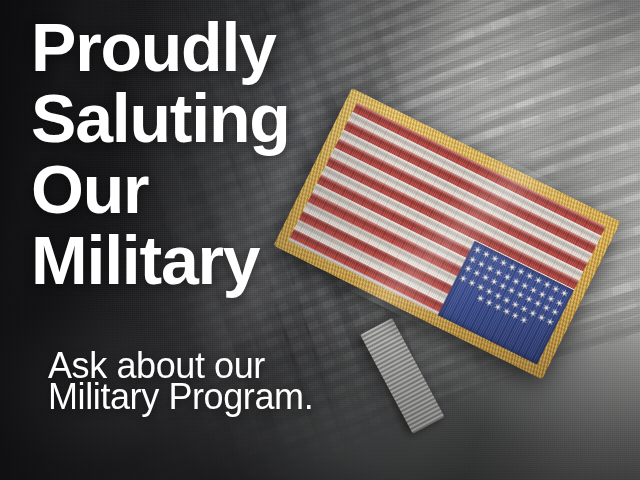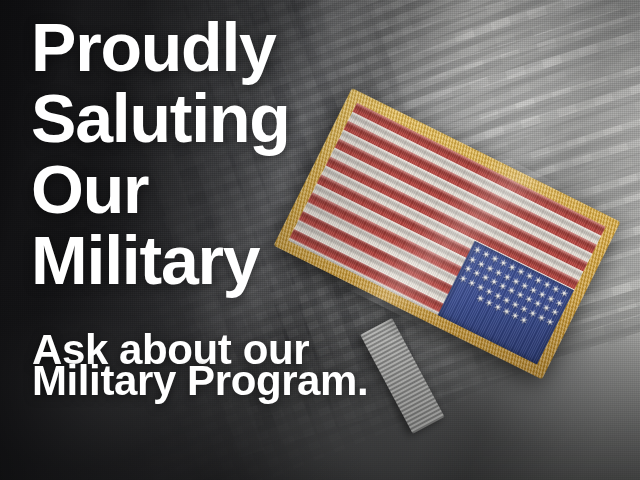--- a/index.html
+++ b/index.html
@@ -256,25 +256,25 @@
     line-height: 71px;
     font-weight: 700;
     letter-spacing: -1.2px;
     text-shadow: 0 2px 12px rgba(0,0,0,.48);
     white-space: pre-line;
   }
   .subhead {
     position: absolute;
     left: 32px;
     top: 334px;
-    margin: 0;
+    margin: 16px;
     color: #ffffff;
-    font-size: 42px;
+    font-size: 36px;
     line-height: 31px;
-    font-weight: 700;
+    font-weight: 400;
     letter-spacing: -.4px;
     text-shadow: 0 2px 10px rgba(0,0,0,.55);
     white-space: pre-line;
   }
 </style>
 </head>
 <body>
 
 <div id="banner">
 

